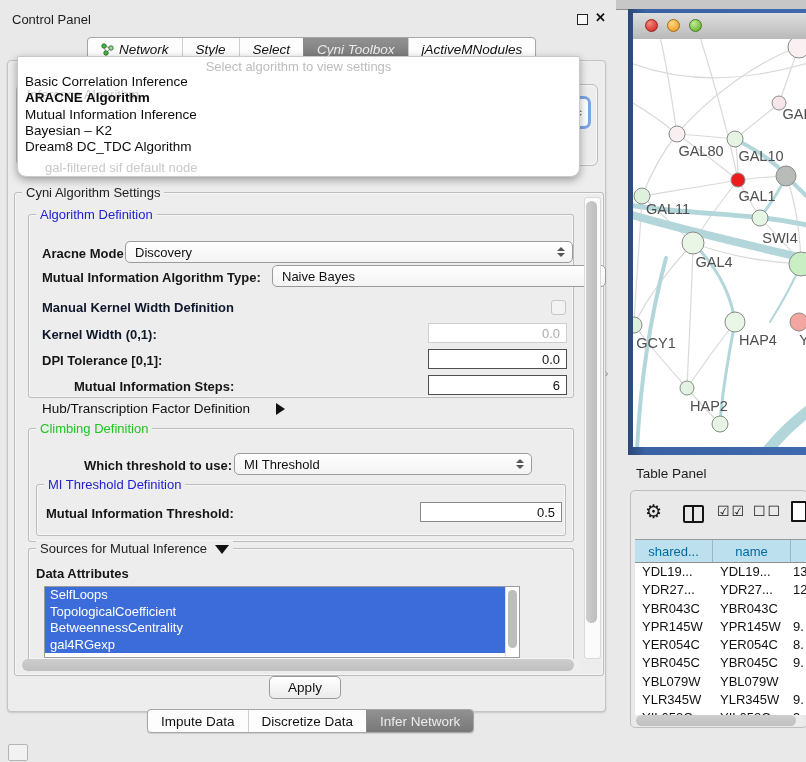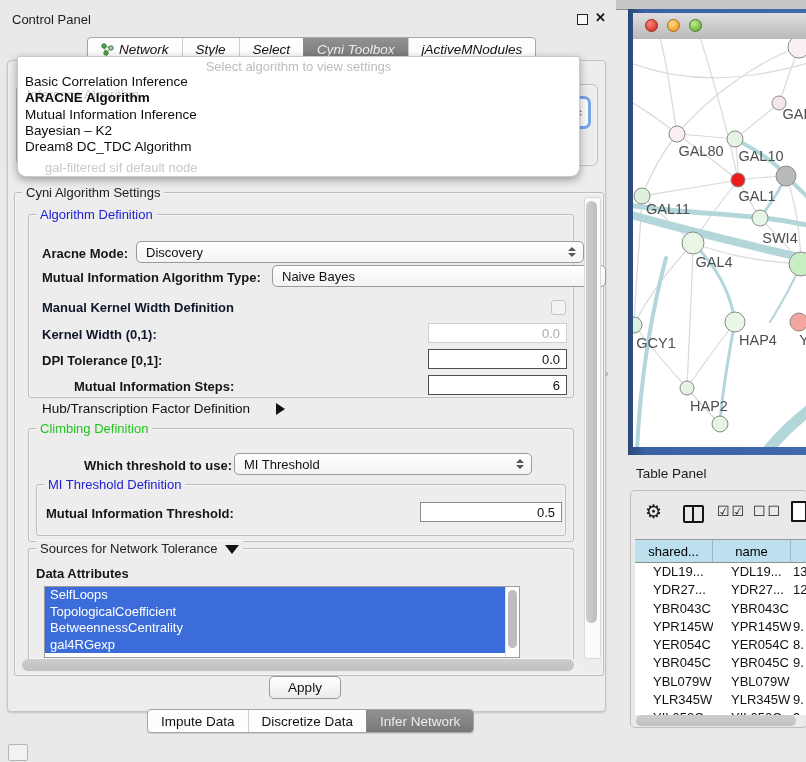--- a/index.html
+++ b/index.html
@@ -70,24 +70,24 @@
   .node-label{font-family:"Liberation Sans",sans-serif;font-size:14.5px;fill:#4f4f4f;}
   
   .tp-title{font-size:13.5px;color:#1d1d1d;}
   .tp-box{background:#e9e9e9;border:1px solid #bfbfbf;border-radius:5px;overflow:hidden;}
   .tp-icon{color:#141414;}
   .col-icon{width:17px;height:14px;border:2px solid #141414;border-radius:2px;position:relative;}
   .col-icon::after{content:"";position:absolute;left:6.5px;top:0;bottom:0;width:2px;background:#141414;}
   .doc-icon{width:12px;height:17px;border:2px solid #141414;border-radius:1px;background:#fff;}
   .tbl{background:#fff;overflow:hidden;}
   .tbl-head{display:flex;height:22px;border-top:1px solid #9a9a9a;border-bottom:1px solid #8f8f8f;}
-  .tbl-head .hc{background:#bde0ee;border-right:1px solid #9fb6c0;font-size:13px;color:#000000;
+  .tbl-head .hc{background:#bde0ee;border-right:1px solid #9fb6c0;font-size:13px;color:#0369a1;
     display:flex;align-items:center;justify-content:center;box-sizing:border-box;flex:none;overflow:hidden;white-space:nowrap;}
   .tbl-row{display:flex;height:18.3px;line-height:18.3px;font-size:13px;color:#111;}
-  .tbl-row .c{flex:none;overflow:hidden;white-space:nowrap;box-sizing:border-box;padding-left:18px;}
+  .tbl-row .c{flex:none;overflow:hidden;white-space:nowrap;box-sizing:border-box;padding-left:7px;}
 </style>
 </head>
 <body>
 
 <div class="abs" style="left:616px;top:0;width:190px;height:9px;background:#c7c7c7;border-bottom:1px solid #8e8e8e;"></div>
 
 <div class="abs" style="left:0;top:6px;width:613px;height:727px;">
 
   <div class="abs cp-title" style="left:12px;top:6px;">Control Panel</div>
   <div class="abs win-float" style="left:577px;top:8px;"></div>
@@ -127,21 +127,21 @@
     <div class="dn" style="width:0;height:0;border-left:4px solid transparent;border-right:4px solid transparent;border-top:4px solid #777;"></div>
   </div>
 
   <div class="abs gbox" style="left:14px;top:186px;width:588px;height:482px;"></div>
   <div class="abs gtitle" style="left:22px;top:179px;">Cyni Algorithm Settings</div>
 
   <div class="abs gbox" style="left:28px;top:208px;width:544px;height:182px;"></div>
   <div class="abs gtitle blue" style="left:36px;top:201px;">Algorithm Definition</div>
 
   <div class="abs lbl" style="left:42px;top:240px;">Aracne Mode:</div>
-  <div class="abs combo" style="left:136px;top:235px;width:448px;height:22px;">
+  <div class="abs combo" style="left:125px;top:235px;width:448px;height:22px;">
     <span>Discovery</span>
     <span class="stepper">
         <span class="up" style="display:block"></span>
         <span class="dn" style="display:block"></span>
       </span>
   </div>
 
   <div class="abs lbl" style="left:42px;top:264px;">Mutual Information Algorithm Type:</div>
   <div class="abs combo" style="left:272px;top:259px;width:334px;height:22px;">
     <span>Naive Bayes</span>
@@ -178,21 +178,21 @@
       </span>
   </div>
 
   <div class="abs gbox" style="left:36px;top:478px;width:528px;height:50px;"></div>
   <div class="abs gtitle blue" style="left:44px;top:471px;">MI Threshold Definition</div>
   <div class="abs lbl" style="left:46px;top:500px;">Mutual Information Threshold:</div>
   <div class="abs field" style="left:420px;top:496px;width:142px;height:20px;border-color:#8a8a8a;">0.5</div>
 
   <div class="abs gbox open-bottom" style="left:28px;top:542px;width:544px;height:110px;"></div>
   <div class="abs gtitle" style="left:36px;top:535px;">
-    <span>Sources for Network Tolerance</span>
+    <span>Sources for Mutual Inference</span>
     <span style="display:inline-block;width:0;height:0;border-left:7px solid transparent;border-right:7px solid transparent;border-top:9px solid #111;vertical-align:-1px;margin-left:4px;"></span>
   </div>
   <div class="abs lbl" style="left:36px;top:560px;">Data Attributes</div>
   <div class="abs attr-list" style="left:44px;top:580px;width:474px;height:70px;">
     <div id="attr-items" style="margin-right:13px;">
         <div class="attr-item">SelfLoops</div>
         <div class="attr-item">TopologicalCoefficient</div>
         <div class="attr-item">BetweennessCentrality</div>
         <div class="attr-item">gal4RGexp</div>
       </div>

